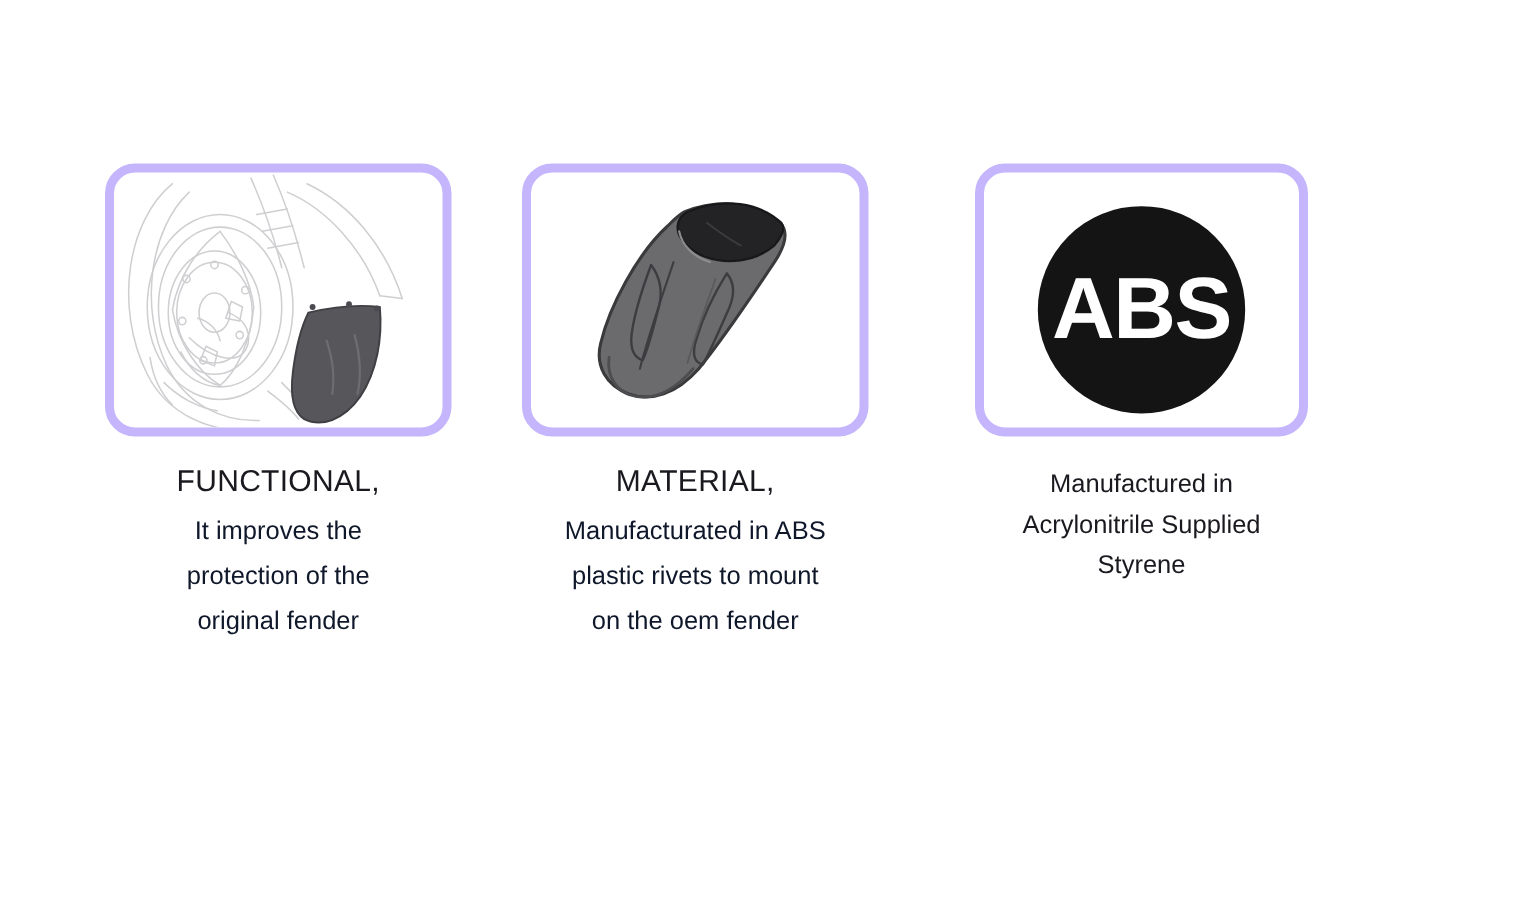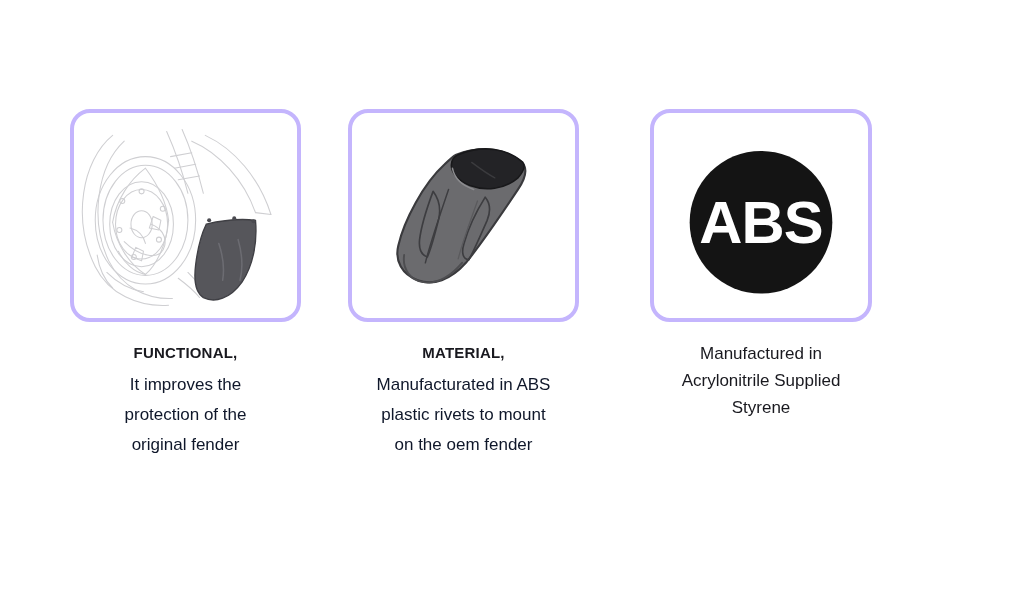--- a/index.html
+++ b/index.html
@@ -31,22 +31,22 @@
     position: absolute;
     top: 109px;
   }
   .feature-1 { left: 70px;  width: 231px; }
   .feature-2 { left: 348px; width: 231px; }
   .feature-3 { left: 650px; width: 222px; }
 
   .card {
     box-sizing: border-box;
     width: 100%;
-    height: 213px;
-    border: 4px solid #c4b5fd;
+    height: 182px;
+    border: 6px solid #c4b5fd;
     border-radius: 20px;
     background: #ffffff;
     position: relative;
     overflow: hidden;
   }
   .card-media {
     position: absolute;
     left: 0;
     top: 0;
     width: 100%;
@@ -57,22 +57,22 @@
     width: 100%;
     height: 100%;
   }
 
   .caption {
     margin-top: 18px;
     text-align: center;
   }
   .caption-title {
     display: block;
-    font-size: 15px;
-    font-weight: bold;
+    font-size: 20px;
+    font-weight: normal;
     color: #19191f;
     letter-spacing: 0.2px;
     line-height: 25px;
   }
   .caption-body {
     display: block;
     font-size: 17px;
     font-weight: normal;
     color: #0f172a;
     line-height: 30px;

